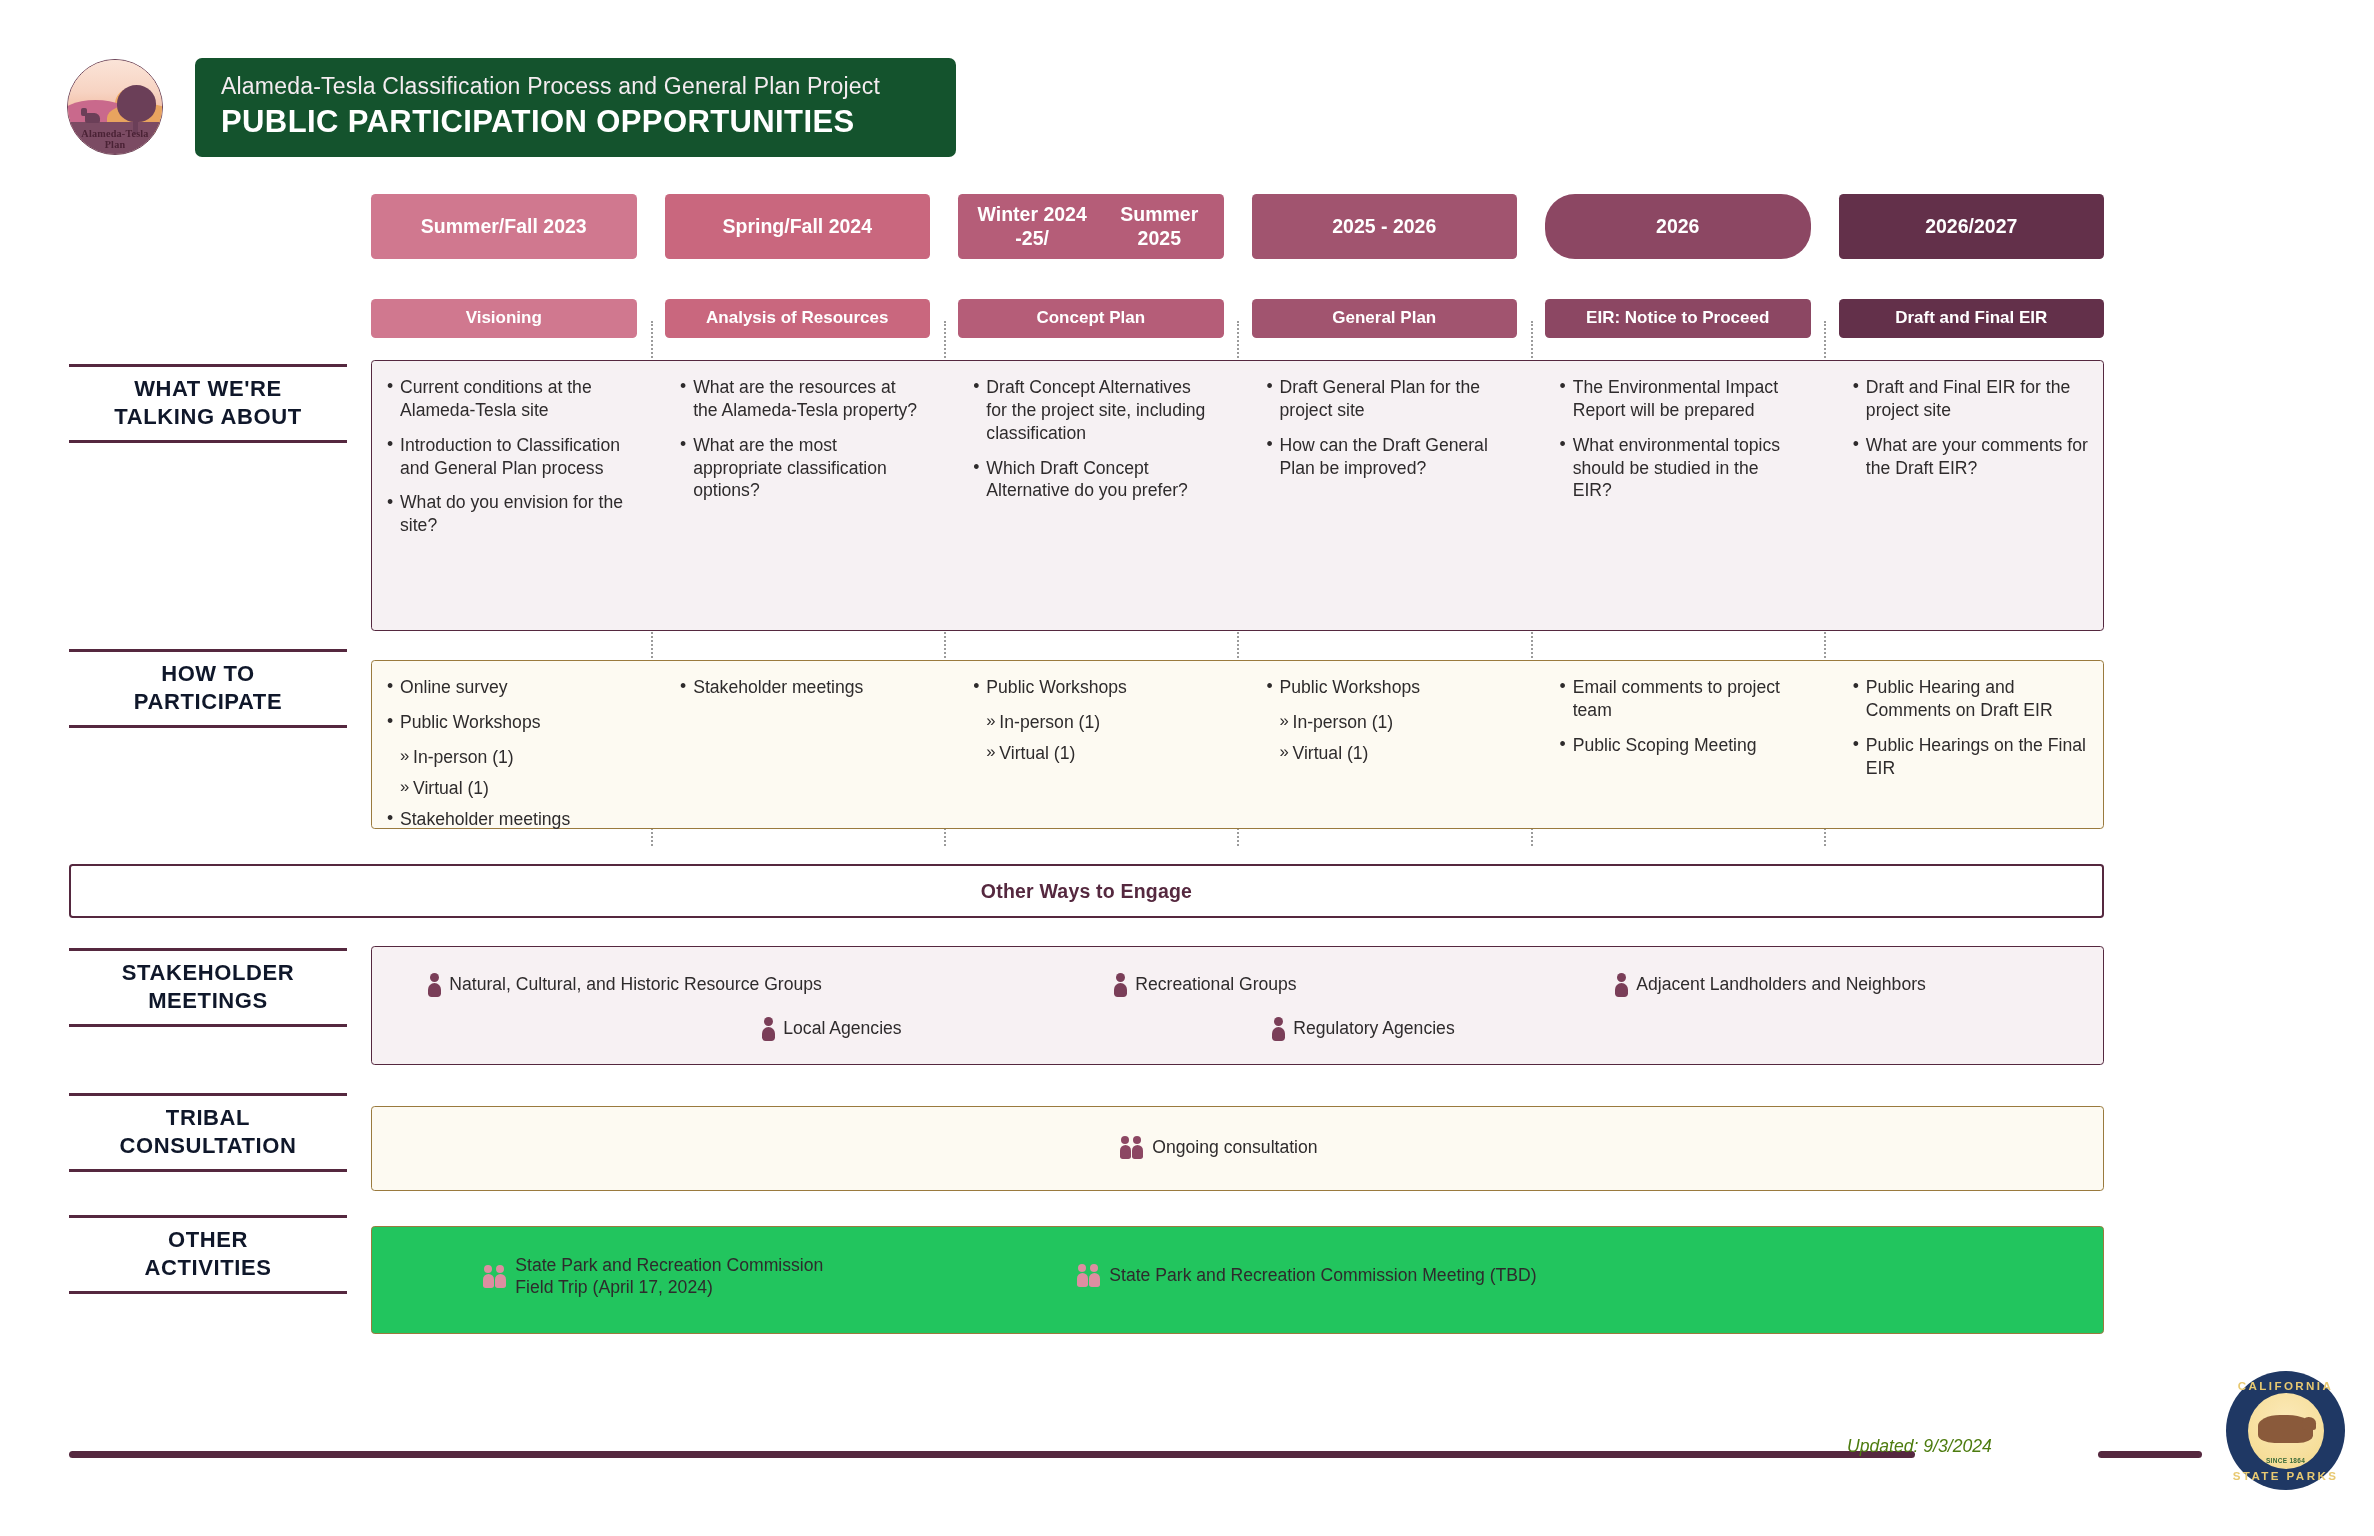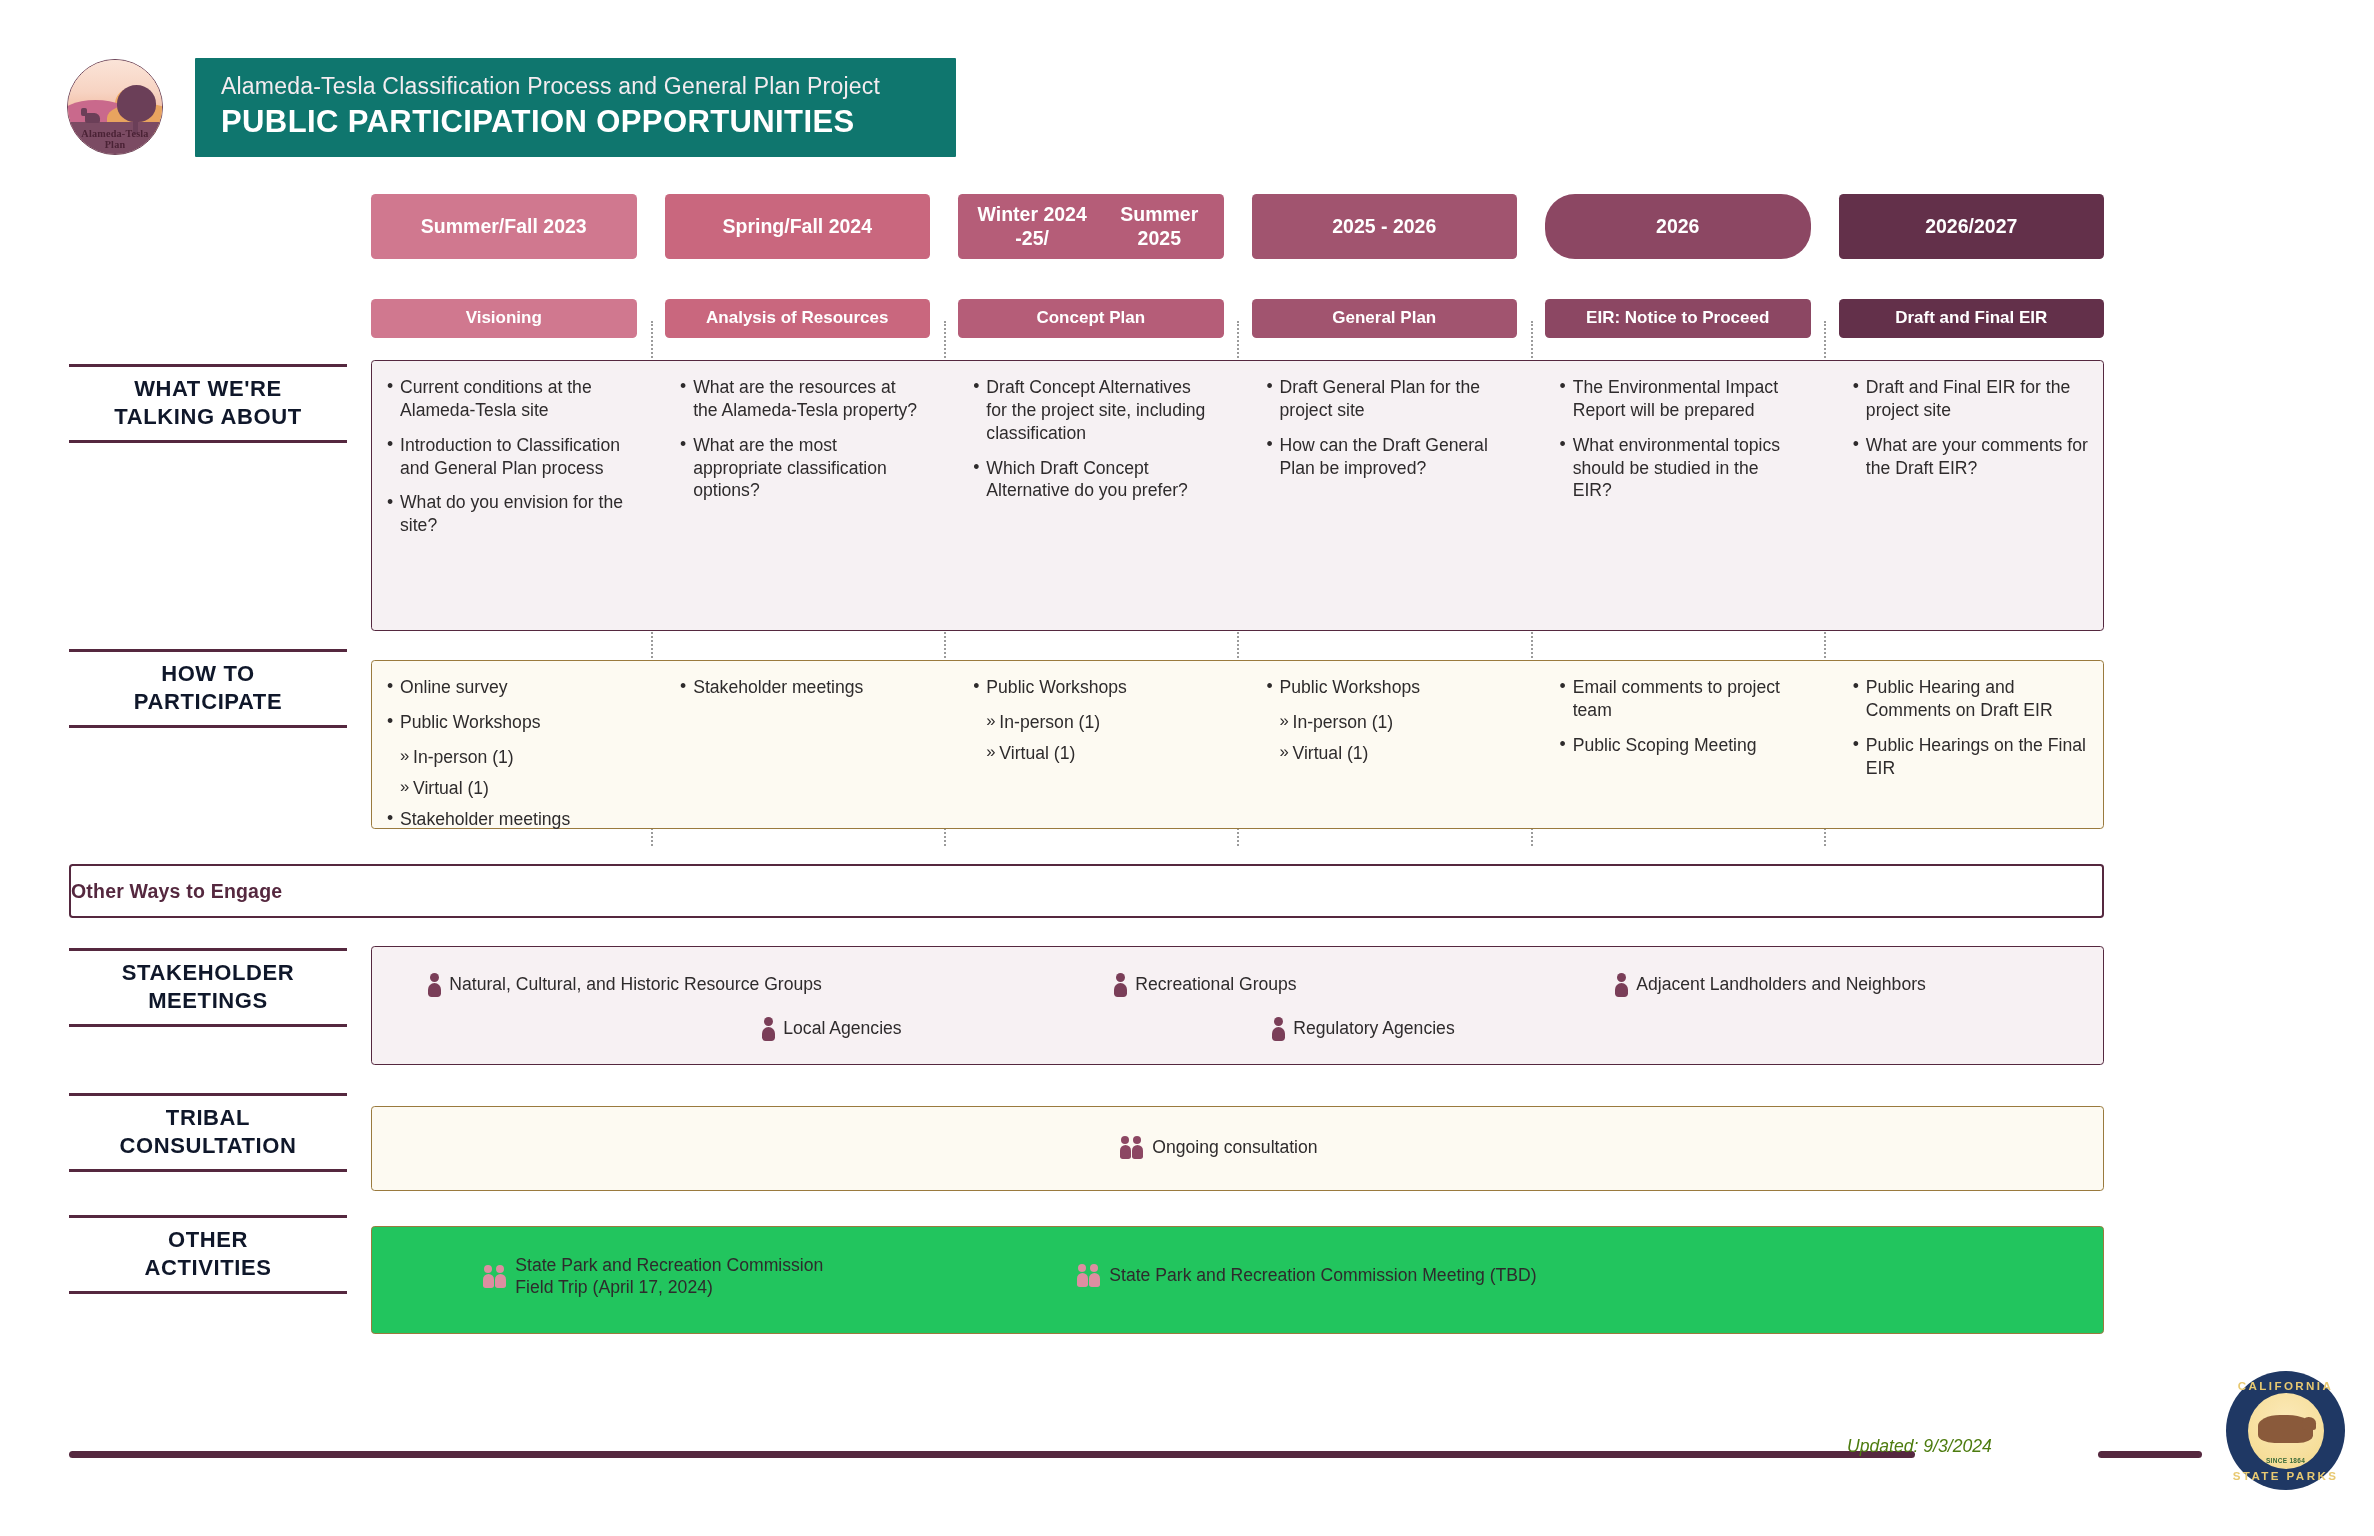--- a/index.html
+++ b/index.html
@@ -34,21 +34,21 @@
               background:#6b3f58; }
   .logo-deer { position:absolute; left:18%; top:56%; width:16%; height:11%;
               background:#6b3f58; border-radius:2.8px 5.6px 1.9px 1.9px; }
   .logo-deer:after { content:""; position:absolute; left:-3.7px; top:-4.6px; width:5.6px; height:7.4px;
               background:#6b3f58; border-radius:1.9px; }
   .logo-text { position:absolute; left:0; bottom:4%; width:100%; text-align:center;
               font-family:"Liberation Serif", serif; font-weight:700; color:#4a2235;
               font-size:10.2px; line-height:1.05; letter-spacing:0.2px; }
 
   .title-block {
-    margin-left: 32px; background: #0f766e; border-radius: 1px;
+    margin-left: 32px; background: #14532d; border-radius: 7px;
     padding: 14px 26px 16.7px 26px; min-width: 761px;
   }
   .title-sub { color:#f4ecf0; font-size:23px; letter-spacing:0.2px; line-height:1.25; }
   .title-main { color:#ffffff; font-size:31px; font-weight:bold; letter-spacing:0.4px;
                 line-height:1.2; margin-top:1.9px; }
 
   
   .grid { position: absolute; left: 371px; top: 0; width: 1733px; height: 1536px; }
   .col-wrap { position:absolute; display:flex; gap: 28px; left:0; width:1733px; }
 
@@ -102,21 +102,21 @@
   .rl-talking     { left: 69px; top: 364px; }
   .rl-participate { left: 69px; top: 649px; }
   .rl-stakeholder { left: 69px; top: 948px; }
   .rl-tribal      { left: 69px; top: 1093px; }
   .rl-other       { left: 69px; top: 1215px; }
 
   
   .engage-bar {
     position:absolute; left: 69px; top: 864px; width: 2035px; height: 54px;
     border: 2.8px solid #55283f; border-radius: 3.7px; background:#fff;
-    display:flex; align-items:center; justify-content:flex-start;
+    display:flex; align-items:center; justify-content:center;
   }
   .engage-bar span { font-size: 19.5px; font-weight:bold; color:#55283f; letter-spacing:0.2px; }
 
   
   .ebox { position:absolute; left: 371px; width: 1733px; border-radius: 3.7px; }
   .ebox-stakeholder { top: 946px; height: 119px; background:#f7f1f3; border:1.9px solid #55283f; }
   .ebox-tribal      { top: 1106px; height: 85px;  background:#fdfaf2; border:1.9px solid #9a7a3e; }
   .ebox-other       { top: 1226px; height: 108px; background:#22c55e; border:1.9px solid #9a7a3e; }
 
   .etag { position:absolute; display:flex; align-items:center; gap: 8.3px;

